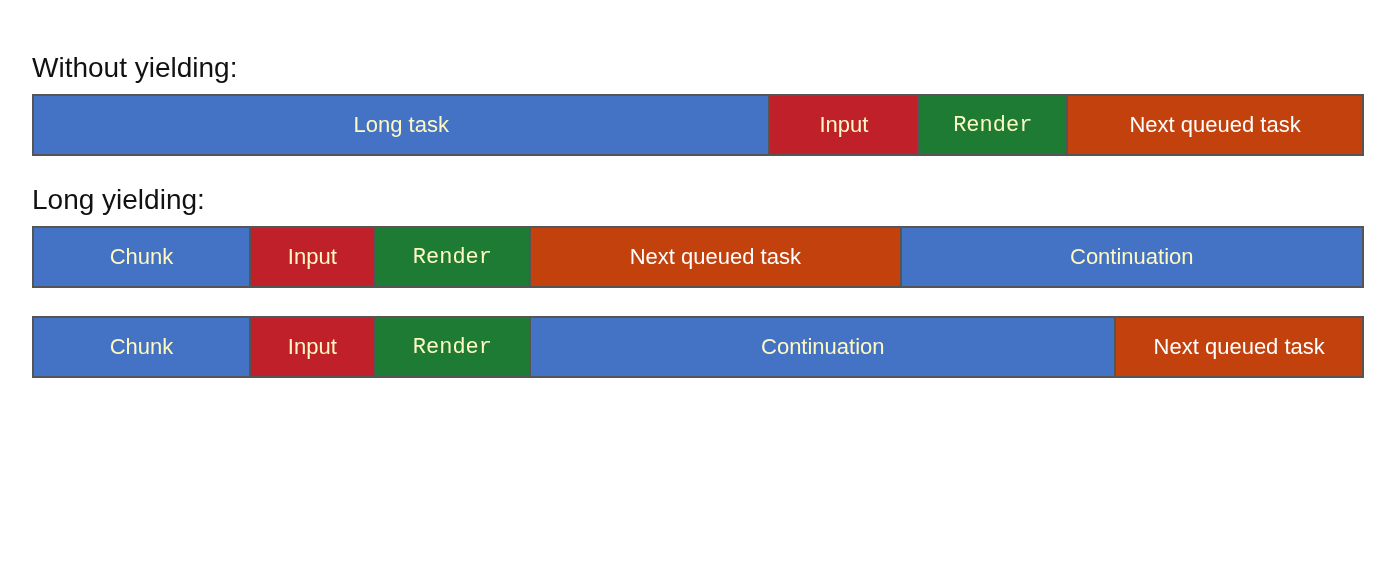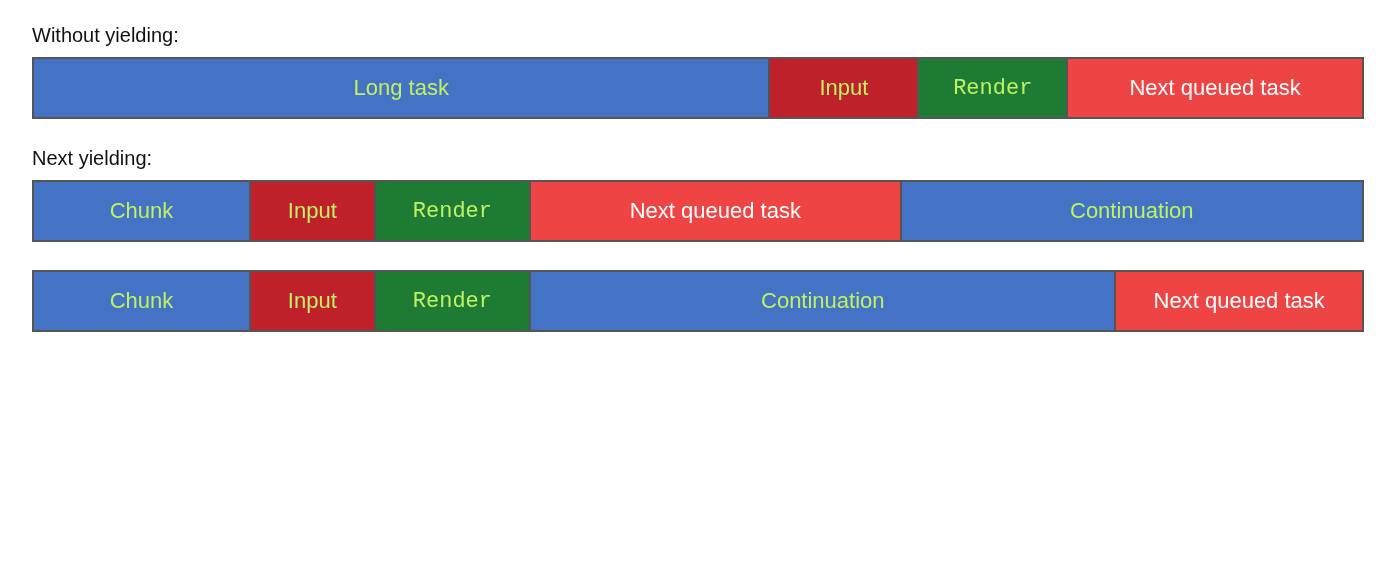--- a/index.html
+++ b/index.html
@@ -10,63 +10,64 @@
       padding: 24px 32px;
       width: 1396px;
       min-height: 588px;
     }
 
     .section {
       margin-bottom: 28px;
     }
 
     .section-title {
-      font-size: 20px;
+      font-size: 28px;
       font-weight: normal;
       color: #111;
       margin-bottom: 10px;
+      margin-top: 28px;
     }
 
     .bar-row {
       display: flex;
       width: 100%;
       height: 62px;
       border: 2px solid #555;
     }
 
     .bar-segment {
       display: flex;
       align-items: center;
       justify-content: center;
-      color: #bef264;
+      color: #fef9c3;
       font-size: 22px;
       font-weight: normal;
       white-space: nowrap;
     }
 
     .seg-blue       { background: #4472C4; }
     .seg-red        { background: #C0202A; }
     .seg-green      { background: #1E7B34; font-family: Liberation Mono, monospace; }
-    .seg-gray       { background: #ef4444; color: #fff; }
+    .seg-gray       { background: #c2410c; color: #fff; }
   </style>
 </head>
 <body>
 
 <div class="section">
   <div class="section-title">Without yielding:</div>
   <div class="bar-row" id="bar1">
       <div class="bar-segment seg-blue" style="flex: 5 1 0%;">Long task</div>
       <div class="bar-segment seg-red" style="flex: 1 1 0%; border-left: 2px solid rgb(85, 85, 85);">Input</div>
       <div class="bar-segment seg-green" style="flex: 1 1 0%; border-left: 2px solid rgb(85, 85, 85);">Render</div>
       <div class="bar-segment seg-gray" style="flex: 2 1 0%; border-left: 2px solid rgb(85, 85, 85);">Next queued task</div>
     </div>
 </div>
 
 <div class="section">
-  <div class="section-title">Next yielding:</div>
+  <div class="section-title">Long yielding:</div>
   <div class="bar-row" id="bar2">
       <div class="bar-segment seg-blue" style="flex: 1.4 1 0%;">Chunk</div>
       <div class="bar-segment seg-red" style="flex: 0.8 1 0%; border-left: 2px solid rgb(85, 85, 85);">Input</div>
       <div class="bar-segment seg-green" style="flex: 1 1 0%; border-left: 2px solid rgb(85, 85, 85);">Render</div>
       <div class="bar-segment seg-gray" style="flex: 2.4 1 0%; border-left: 2px solid rgb(85, 85, 85);">Next queued task</div>
       <div class="bar-segment seg-blue" style="flex: 3 1 0%; border-left: 2px solid rgb(85, 85, 85);">Continuation</div>
     </div>
 </div>
 
 <div class="section">

